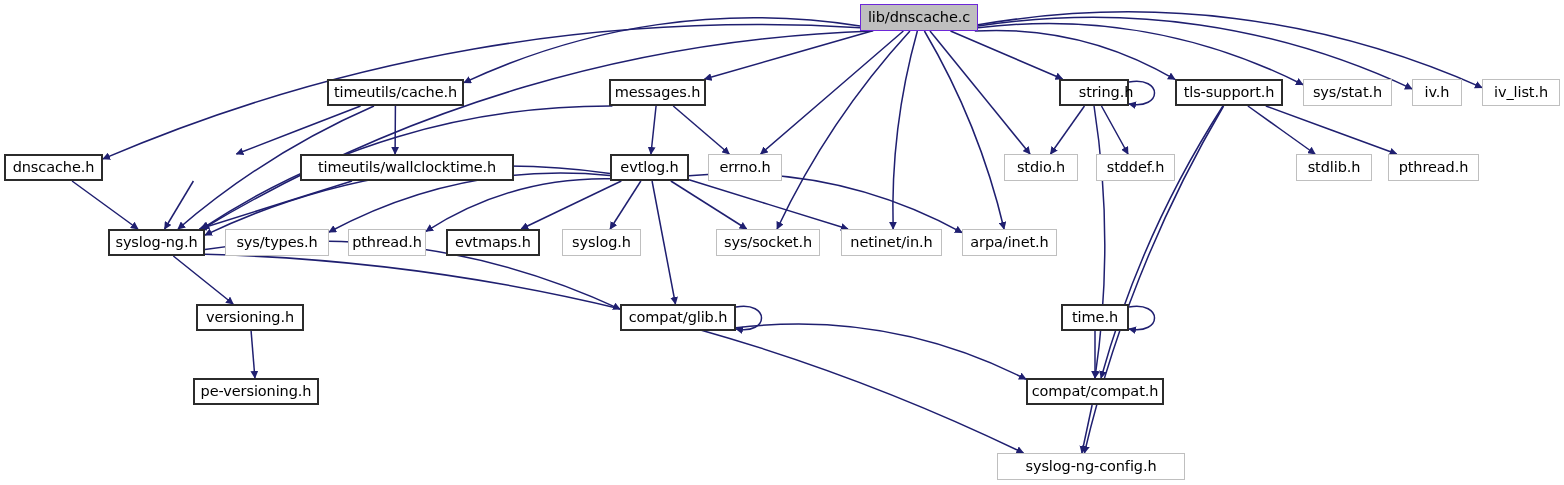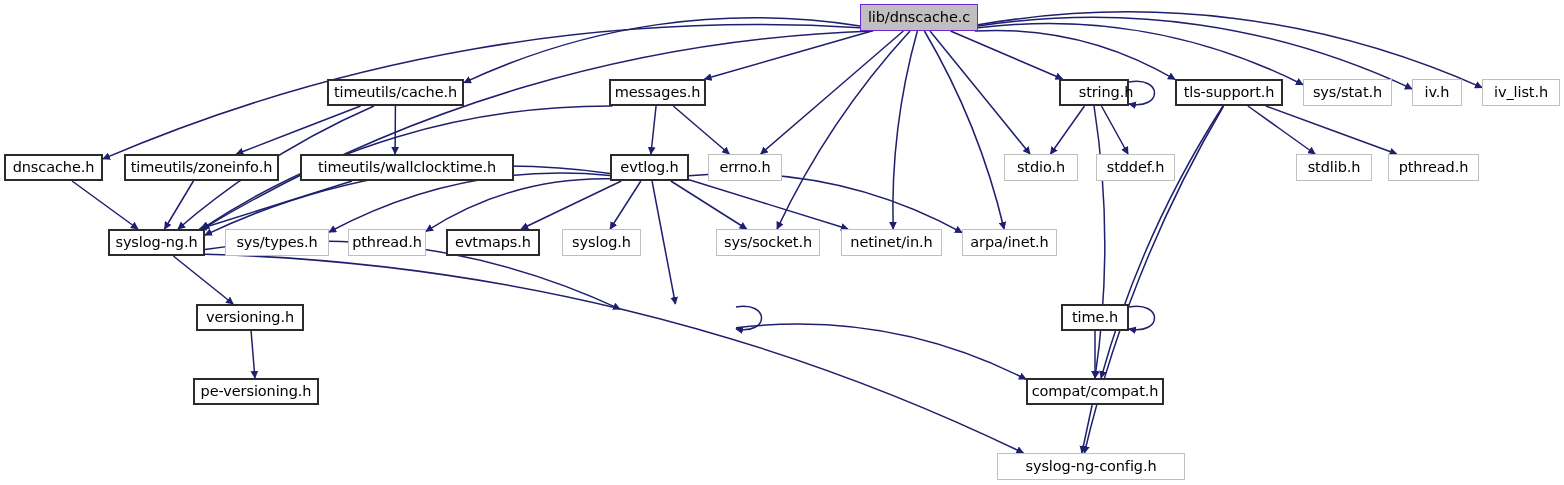--- a/index.html
+++ b/index.html
@@ -141,23 +141,20 @@
       </div>
       <div class="node thin" style="left: 1412px; top: 79px; width: 50px; height: 27px;">
         <span class="node-label">iv.h</span>
       </div>
       <div class="node thin" style="left: 1482px; top: 79px; width: 78px; height: 27px;">
         <span class="node-label">iv_list.h</span>
       </div>
       <div class="node bold" style="left: 4px; top: 154px; width: 99px; height: 27px;">
         <span class="node-label">dnscache.h</span>
       </div>
-      <div class="node bold" style="left: 124px; top: 154px; width: 155px; height: 27px;">
-        <span class="node-label">timeutils/zoneinfo.h</span>
-      </div>
       <div class="node bold" style="left: 300px; top: 154px; width: 214px; height: 27px;">
         <span class="node-label">timeutils/wallclocktime.h</span>
       </div>
       <div class="node bold" style="left: 610px; top: 154px; width: 79px; height: 27px;">
         <span class="node-label">evtlog.h</span>
       </div>
       <div class="node thin" style="left: 708px; top: 154px; width: 74px; height: 27px;">
         <span class="node-label">errno.h</span>
       </div>
       <div class="node thin" style="left: 1004px; top: 154px; width: 74px; height: 27px;">
@@ -191,20 +188,23 @@
         <span class="node-label">sys/socket.h</span>
       </div>
       <div class="node thin" style="left: 841px; top: 229px; width: 101px; height: 27px;">
         <span class="node-label">netinet/in.h</span>
       </div>
       <div class="node thin" style="left: 962px; top: 229px; width: 95px; height: 27px;">
         <span class="node-label">arpa/inet.h</span>
       </div>
       <div class="node bold" style="left: 196px; top: 304px; width: 108px; height: 27px; justify-content: center;">
         <span class="node-label">versioning.h</span>
+      </div>
+      <div class="node bold" style="left: 620px; top: 304px; width: 116px; height: 27px;">
+        <span class="node-label">compat/glib.h</span>
       </div>
       <div class="node bold" style="left: 1061px; top: 304px; width: 68px; height: 27px;">
         <span class="node-label">time.h</span>
       </div>
       <div class="node bold" style="left: 193px; top: 378px; width: 126px; height: 27px;">
         <span class="node-label">pe-versioning.h</span>
       </div>
       <div class="node bold" style="left: 1026px; top: 378px; width: 138px; height: 27px;">
         <span class="node-label">compat/compat.h</span>
       </div>

